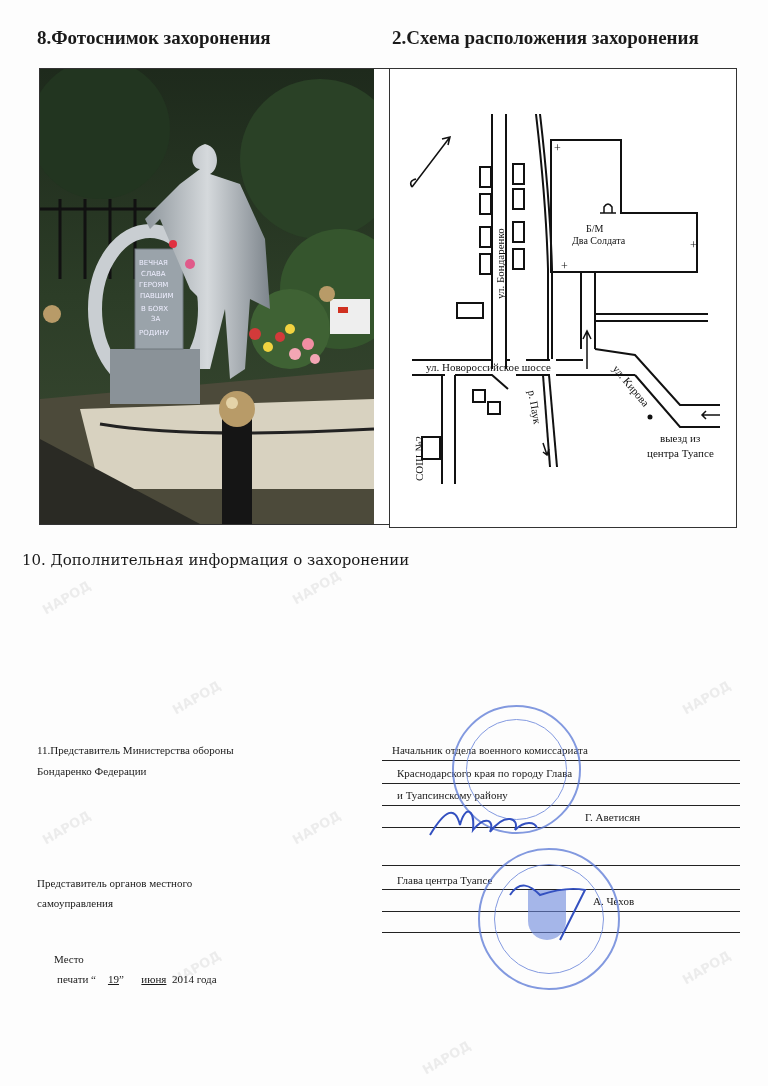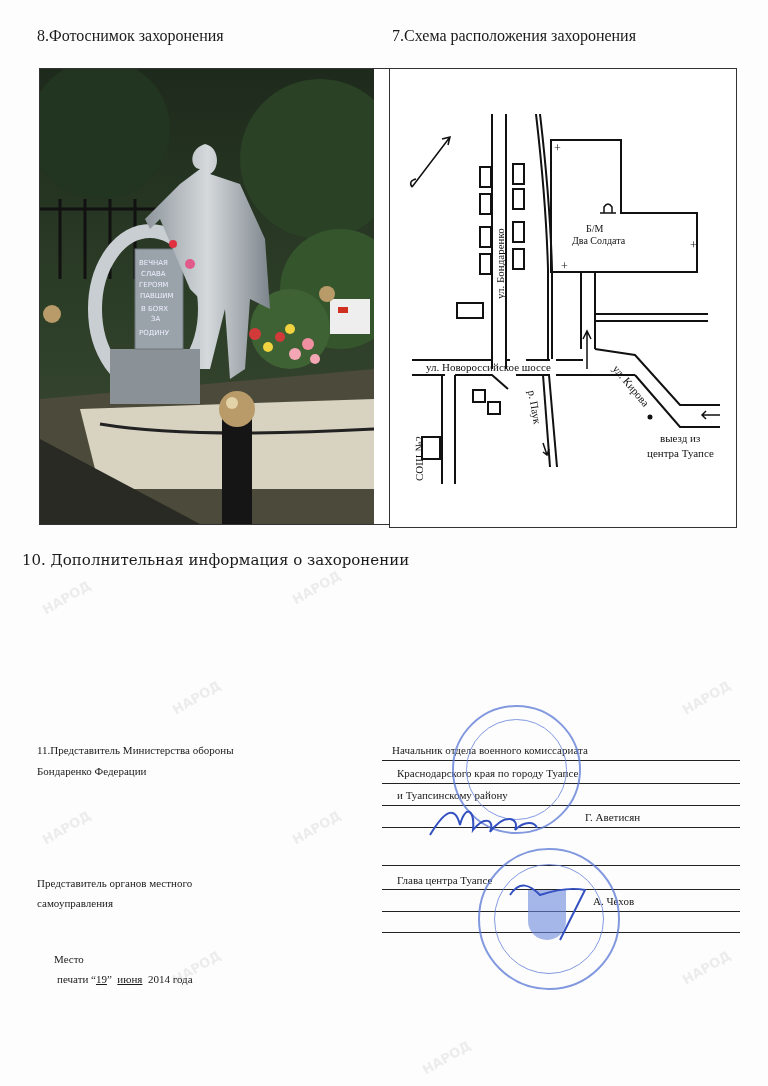--- a/index.html
+++ b/index.html
@@ -2,47 +2,47 @@
 <html><head>
 <meta charset="utf-8">
 <style>
   html, body { margin: 0; padding: 0; }
   body {
     width: 768px; height: 1086px; position: relative; overflow: hidden;
     background: #fdfdfd;
     font-family: "Liberation Serif", serif; color: #1a1a1a;
   }
   .abs { position: absolute; }
-  .heading { font-size: 16px; white-space: nowrap; }
+  .heading { font-size: 19px; white-space: nowrap; font-weight: bold; }
   .serif2 { font-family: "DejaVu Serif", serif; font-size: 15px; }
   .frame { border: 1px solid #333; background: #fff; box-sizing: border-box; }
   .photo { overflow: hidden; }
   .txt { font-size: 11px; line-height: 20px; white-space: nowrap; }
   .line { position: absolute; height: 0; border-top: 1px solid #222; }
   .mapsvg text { font-family: "Liberation Serif", serif; fill: #111; }
   .watermark { position: absolute; color: #e9e9e9; font-family: "DejaVu Sans", sans-serif;
     font-weight: bold; font-size: 13px; transform: rotate(-30deg); opacity: .8; }
   .stamp { position: absolute; border-radius: 50%; border: 2px solid #5a78d6; opacity: .75; }
-  .ul { text-decoration: underline; }
+  .ul { text-decoration: underline; margin-left: 12px; }
 </style>
 </head>
 <body>
 
 <div class="watermark" style="left:40px;top:590px;">НАРОД</div>
 <div class="watermark" style="left:290px;top:580px;">НАРОД</div>
 <div class="watermark" style="left:170px;top:690px;">НАРОД</div>
 <div class="watermark" style="left:680px;top:690px;">НАРОД</div>
 <div class="watermark" style="left:40px;top:820px;">НАРОД</div>
 <div class="watermark" style="left:290px;top:820px;">НАРОД</div>
 <div class="watermark" style="left:170px;top:960px;">НАРОД</div>
 <div class="watermark" style="left:680px;top:960px;">НАРОД</div>
 <div class="watermark" style="left:420px;top:1050px;">НАРОД</div>
 
 <div class="abs heading" style="left:37px;top:27px;">8.Фотоснимок захоронения</div>
-<div class="abs heading" style="left:392px;top:27px;">7.Схема расположения захоронения</div>
+<div class="abs heading" style="left:392px;top:27px;">2.Схема расположения захоронения</div>
 
 <div class="abs frame photo" style="left:39px;top:68px;width:396px;height:457px;">
   <svg width="334" height="455" viewBox="0 0 334 455">
     <defs>
       <linearGradient id="bg" x1="0" y1="0" x2="0" y2="1">
         <stop offset="0" stop-color="#1e2a1c"></stop>
         <stop offset="0.5" stop-color="#2c3d27"></stop>
         <stop offset="1" stop-color="#3b4a33"></stop>
       </linearGradient>
       <linearGradient id="statue" x1="0" y1="0" x2="1" y2="0">
@@ -189,21 +189,21 @@
   </svg>
 </div>
 
 <div class="abs serif2" style="left:22px;top:551px;">10. Дополнительная информация о захоронении</div>
 
 <div class="abs txt" style="left:37px;top:740px;">11.Представитель Министерства обороны</div>
 <div class="abs txt" style="left:37px;top:761px;">Бондаренко Федерации</div>
 
 <div class="abs txt" style="left:392px;top:740px;">Начальник отдела военного комиссариата</div>
 <div class="line" style="left:382px;top:760px;width:358px;"></div>
-<div class="abs txt" style="left:397px;top:763px;">Краснодарского края по городу Туапсе</div>
+<div class="abs txt" style="left:397px;top:763px;">Краснодарского края по городу Глава</div>
 <div class="line" style="left:382px;top:783px;width:358px;"></div>
 <div class="abs txt" style="left:397px;top:785px;">и Туапсинскому району</div>
 <div class="line" style="left:382px;top:805px;width:358px;"></div>
 <div class="abs txt" style="left:585px;top:807px;">Г. Аветисян</div>
 <div class="line" style="left:382px;top:827px;width:358px;"></div>
 
 <div class="stamp" style="left:452px;top:705px;width:125px;height:125px;">
   <div style="position:absolute;left:12px;top:12px;right:12px;bottom:12px;border:1px solid #5a78d6;border-radius:50%;"></div>
 </div>
 <svg class="abs" style="left:425px;top:800px;" width="120" height="40">

